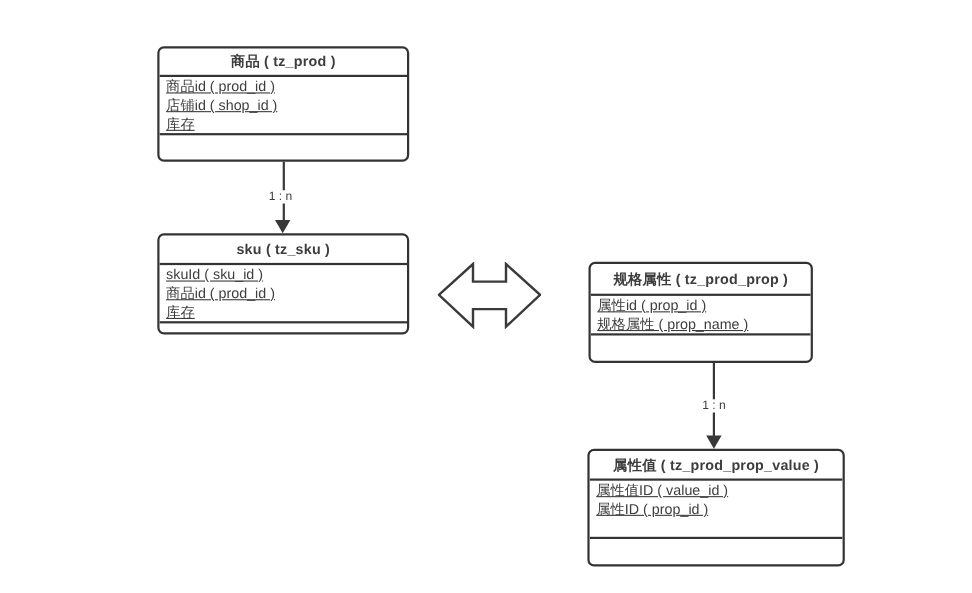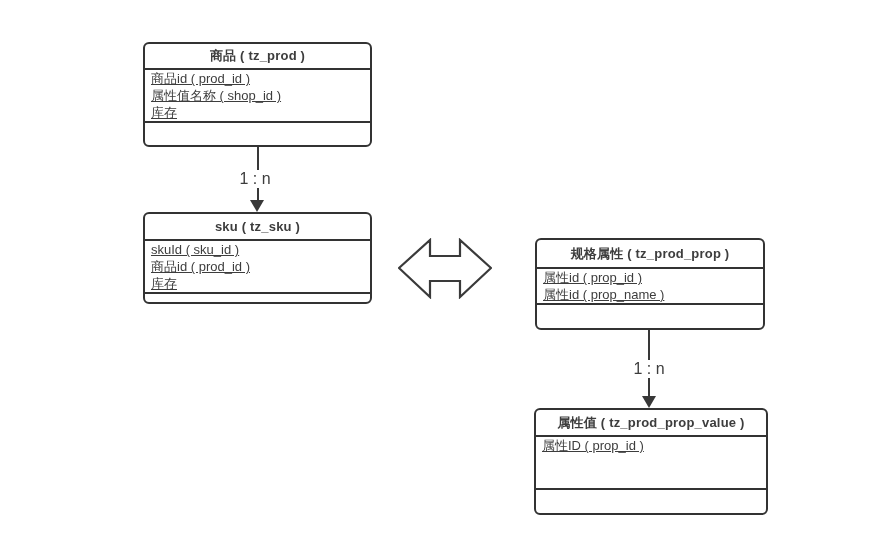--- a/index.html
+++ b/index.html
@@ -63,36 +63,36 @@
     height: 0;
     border-left: 7px solid transparent;
     border-right: 7px solid transparent;
     border-top: 12px solid #383838;
   }
   .card-label {
     position: absolute;
     transform: translate(-50%, -50%);
     background: #ffffff;
     padding: 0 3px;
-    font-size: 16px;
+    font-size: 11px;
     color: #3d3d3d;
     white-space: nowrap;
   }
   .dbl-arrow { position: absolute; }
 </style>
 </head>
 <body>
 
 <div class="canvas">
 
   <div class="etable" style="left:111px; top:42px; width:229px; height:105px">
     <div class="ehead" style="height:24px">商品 ( tz_prod )</div>
     <div class="ebody" style="height:51px">
       <div class="efield">商品id ( prod_id )</div>
-      <div class="efield">属性值名称 ( shop_id )</div>
+      <div class="efield">店铺id ( shop_id )</div>
       <div class="efield">库存</div>
     </div>
     <div class="efoot"></div>
   </div>
 
   <div class="v-line" style="left:225px; top:147px; height:55px"></div>
   <div class="arrowhead-down" style="left:218px; top:200px"></div>
   <span class="card-label" style="left:223px; top:179px">1 : n</span>
 
   <div class="etable" style="left:111px; top:212px; width:229px; height:92px">
@@ -102,34 +102,35 @@
       <div class="efield">商品id ( prod_id )</div>
       <div class="efield">库存</div>
     </div>
     <div class="efoot"></div>
   </div>
 
   <svg class="dbl-arrow" style="left:366px; top:238px" width="94" height="61" viewBox="0 0 94 61">
     <polygon points="1,30 32,2 32,18 62,18 62,2 93,30 62,59 62,43 32,43 32,59" fill="#ffffff" stroke="#3a3a3a" stroke-width="2.2" stroke-linejoin="miter"></polygon>
   </svg>
 
-  <div class="etable" style="left:503px; top:238px; width:230px; height:92px">
+  <div class="etable" style="left:503px; top:238px; width:204px; height:92px">
     <div class="ehead" style="height:27px">规格属性 ( tz_prod_prop )</div>
     <div class="ebody" style="height:34px">
       <div class="efield">属性id ( prop_id )</div>
-      <div class="efield">属性id ( prop_name )</div>
+      <div class="efield">规格属性 ( prop_name )</div>
     </div>
     <div class="efoot"></div>
   </div>
 
   <div class="v-line" style="left:616px; top:330px; height:68px"></div>
   <div class="arrowhead-down" style="left:610px; top:396px"></div>
   <span class="card-label" style="left:617px; top:369px">1 : n</span>
 
   <div class="etable" style="left:502px; top:408px; width:234px; height:107px">
     <div class="ehead" style="height:25px">属性值 ( tz_prod_prop_value )</div>
     <div class="ebody" style="height:51px">
+      <div class="efield">属性值ID ( value_id )</div>
       <div class="efield">属性ID ( prop_id )</div>
     </div>
     <div class="efoot"></div>
   </div>
 
 </div>
 
 </body></html>

